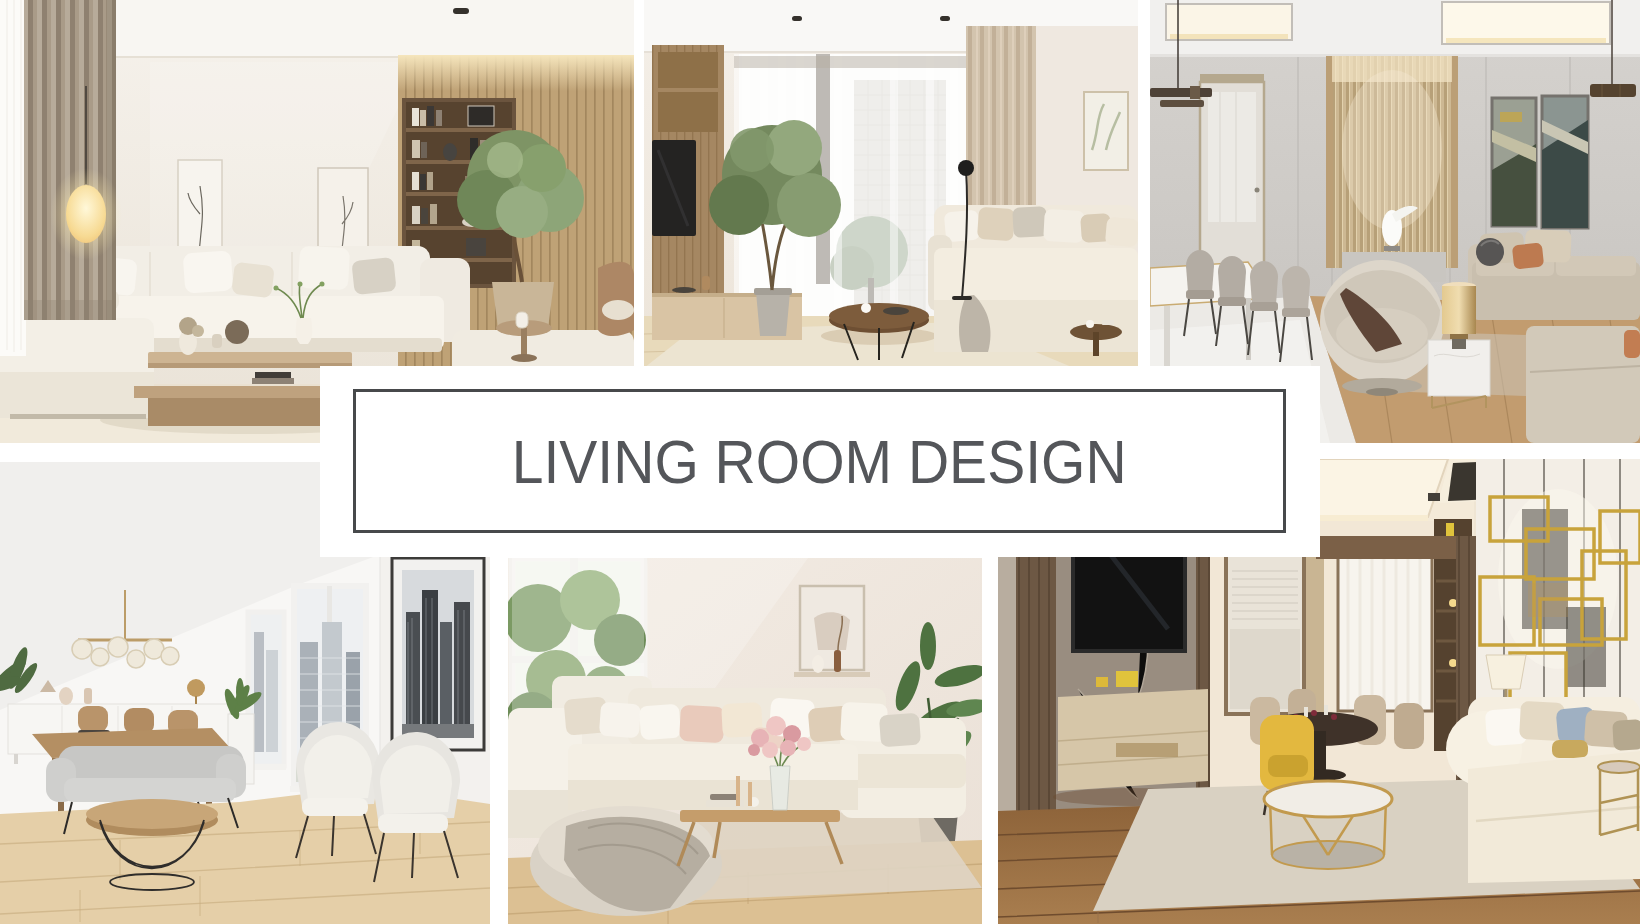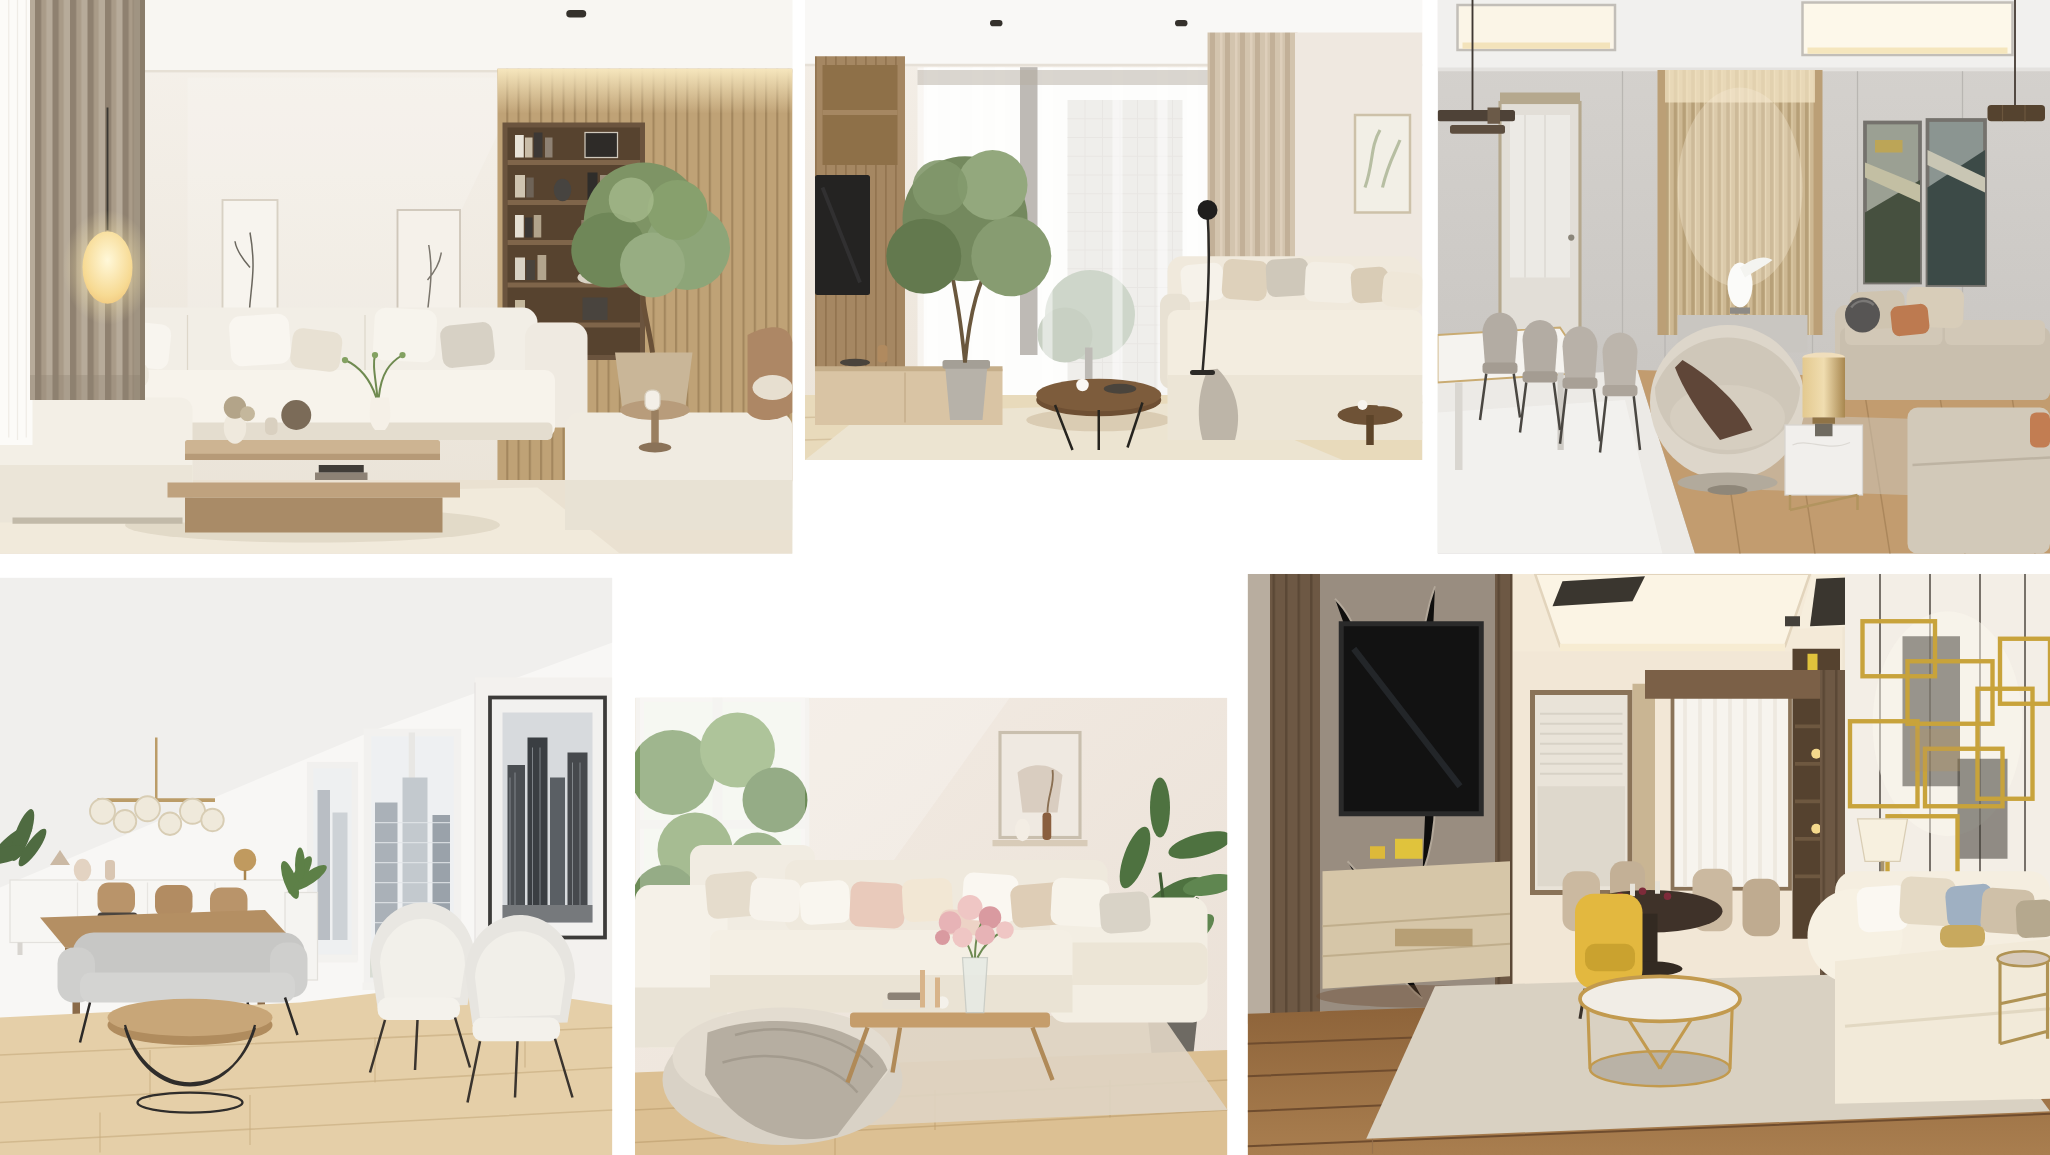--- a/index.html
+++ b/index.html
@@ -857,14 +857,19 @@
         <path d="M272,340 L274,396 M388,340 L386,396 M302,352 L330,396 M358,352 L330,396" stroke="#c29a4e" stroke-width="2.5" fill="none"></path>
         <ellipse cx="330" cy="340" rx="64" ry="18" fill="#f1ede6" stroke="#c29a4e" stroke-width="3"></ellipse>
       </g>
       <g>
         <ellipse cx="621" cy="308" rx="21" ry="6" fill="#d7cabb" stroke="#b09354" stroke-width="2"></ellipse>
         <path d="M602,310 v66 M640,310 v62 M602,376 L640,366 M602,344 L640,336" stroke="#b09354" stroke-width="2.5" fill="none"></path>
       </g>
     </svg>
   </figure>
 
+  <div class="banner">
+    <div class="banner-frame">
+      <h1 class="banner-title">LIVING ROOM DESIGN</h1>
+    </div>
+  </div>
 
 </div>
 
 </body></html>

